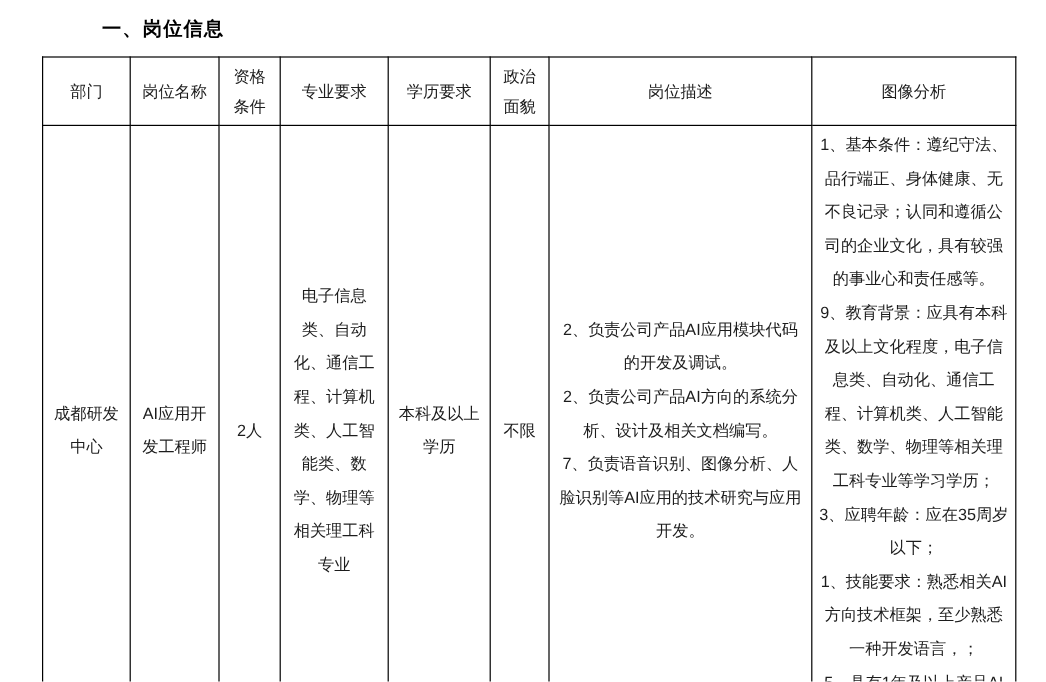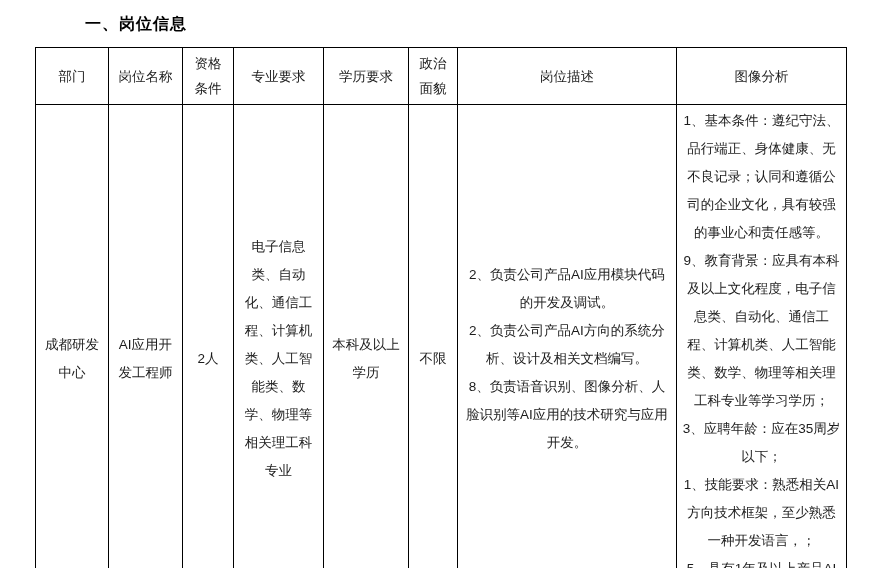--- a/index.html
+++ b/index.html
@@ -90,21 +90,21 @@
       <tr>
         <td>成都研发中心</td>
         <td>AI应用开发工程师</td>
         <td>2人</td>
         <td>电子信息类、自动化、通信工程、计算机类、人工智能类、数学、物理等相关理工科专业</td>
         <td>本科及以上学历</td>
         <td>不限</td>
         <td>
             <div class="cell-para">2、负责公司产品AI应用模块代码的开发及调试。</div>
             <div class="cell-para">2、负责公司产品AI方向的系统分析、设计及相关文档编写。</div>
-            <div class="cell-para">8、负责语音识别、图像分析、人脸识别等AI应用的技术研究与应用开发。</div>
+            <div class="cell-para">7、负责语音识别、图像分析、人脸识别等AI应用的技术研究与应用开发。</div>
           </td>
         <td>
             <div class="cell-para">1、基本条件：遵纪守法、品行端正、身体健康、无不良记录；认同和遵循公司的企业文化，具有较强的事业心和责任感等。</div>
             <div class="cell-para">9、教育背景：应具有本科及以上文化程度，电子信息类、自动化、通信工程、计算机类、人工智能类、数学、物理等相关理工科专业等学习学历；</div>
             <div class="cell-para">3、应聘年龄：应在35周岁以下；</div>
             <div class="cell-para">1、技能要求：熟悉相关AI方向技术框架，至少熟悉一种开发语言，；</div>
             <div class="cell-para">5、具有1年及以上产品AI应用开发经验。</div>
           </td>
       </tr>
     </tbody>

